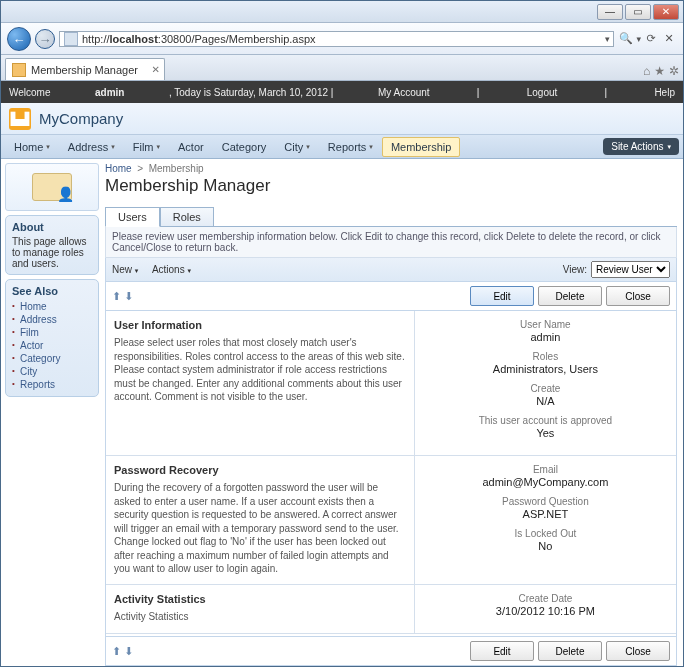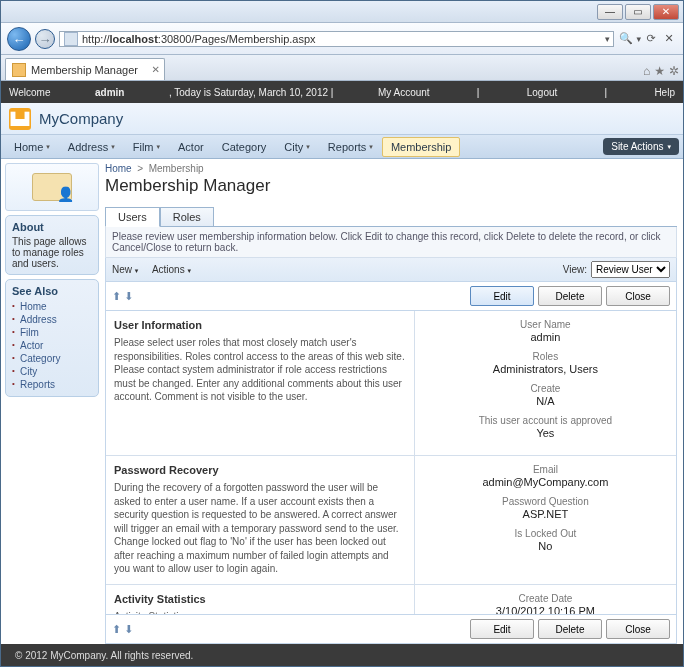--- a/index.html
+++ b/index.html
@@ -281,14 +281,13 @@
         </div>
         <div class="btns">
           <button class="ab">Edit</button>
           <button class="ab">Delete</button>
           <button class="ab">Close</button>
         </div>
       </div>
     </div>
   </div>
 
-  <div class="footer">© 2012 MyCompany. All rights reserved.</div>
 </div>
 
 </body></html>

